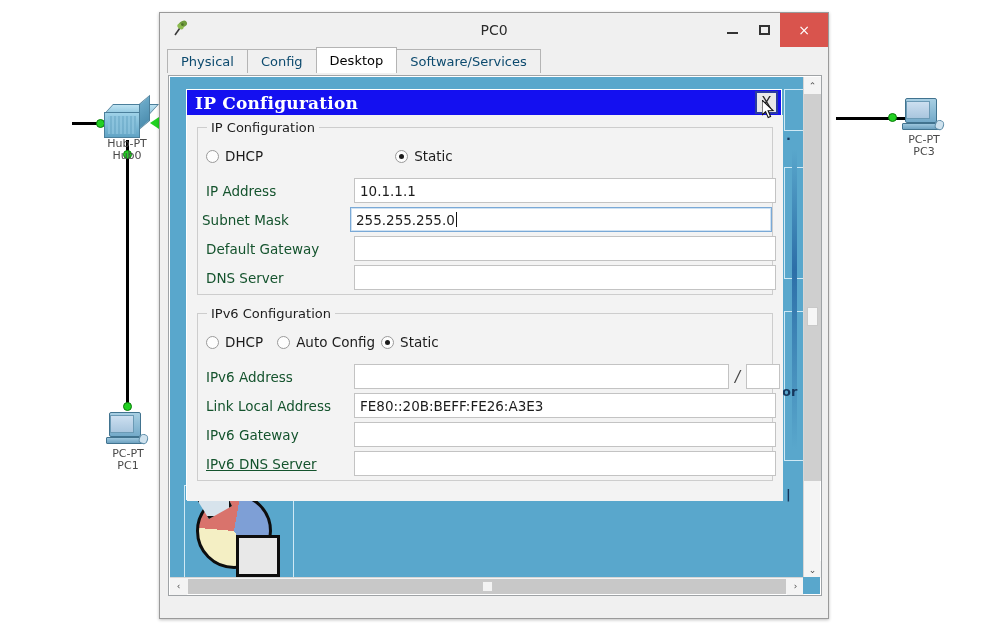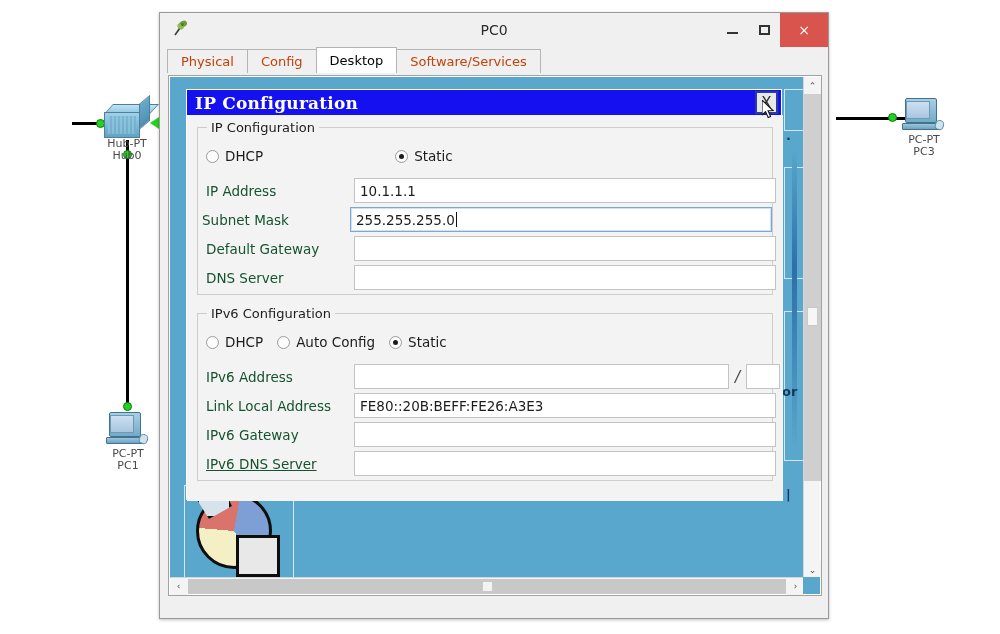--- a/index.html
+++ b/index.html
@@ -99,21 +99,21 @@
   .min-glyph { display: block; width: 11px; height: 2px; background: #333; margin-top: 6px; }
   .max-glyph { display: block; width: 11px; height: 10px; border: 2px solid #333; }
 
   
   .tabs {
     position: relative; height: 26px; padding-left: 7px;
     display: flex; align-items: flex-end; background: #f0f0f0;
   }
   .tab {
     height: 24px; padding: 0 13px; display: flex; align-items: center;
-    font-size: 13px; color: #c2410c; background: #f0f0f0;
+    font-size: 13px; color: #0c4a6e; background: #f0f0f0;
     border: 1px solid #b4b4b4; border-bottom: none; margin-right: -1px;
   }
   .tab.active { background: #ffffff; color: #000; height: 26px; position: relative; z-index: 3; }
 
   
   .deskarea {
     position: absolute; left: 8px; top: 62px; width: 654px; height: 521px;
     background: #ffffff; border: 1px solid #9fa3a6;
   }
   .deskpane {
@@ -396,21 +396,21 @@
             </div>
 
             <div class="group" style="left:10px; top:198px; width:576px; height:168px;">
               <span class="group-legend">IPv6 Configuration</span>
 
               <div class="radio-row" style="left:8px; top:20px;">
                 <label class="radio" style="margin-right:14px;">
                   <span class="rdot"></span>
                   <span class="rlabel">DHCP</span>
                 </label>
-                <label class="radio" style="margin-right:14px;">
+                <label class="radio" style="margin-right:6px;">
                   <span class="rdot"></span>
                   <span class="rlabel">Auto Config</span>
                 </label>
                 <label class="radio">
                   <span class="rdot on"></span>
                   <span class="rlabel">Static</span>
                 </label>
               </div>
 
               <div class="frow" style="left:8px; top:50px;">

